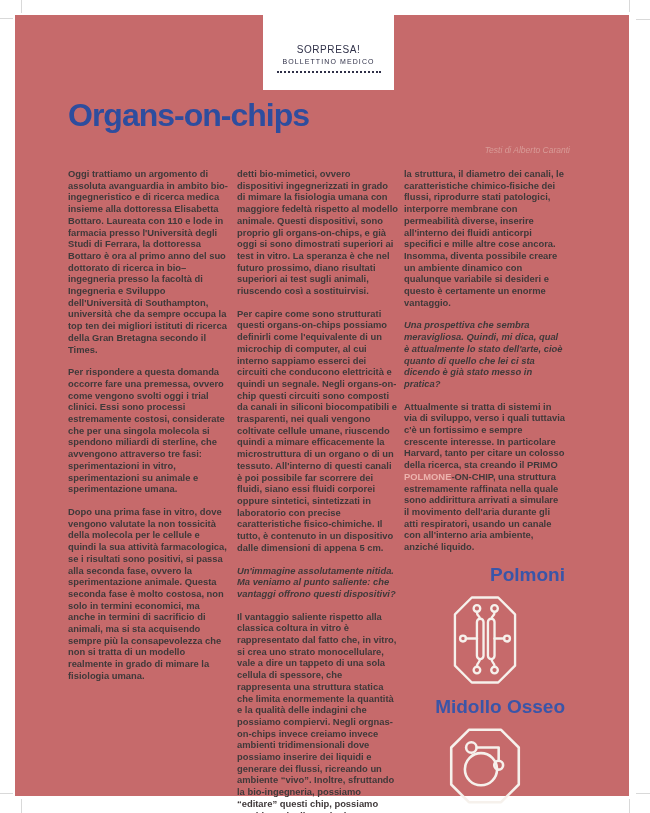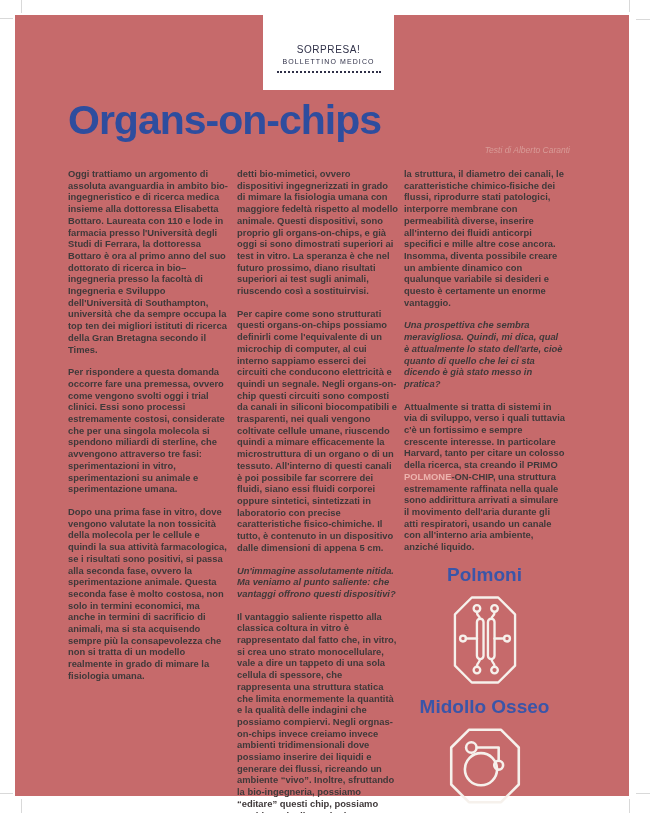--- a/index.html
+++ b/index.html
@@ -26,36 +26,36 @@
   .page{position:absolute;left:15px;top:15px;width:614px;height:781px;
     background:var(--page-bg);}
 
   
   .tab{position:absolute;left:248px;top:-15px;width:131px;height:90px;
     background:#ffffff;text-align:center;padding-top:44px;}
   .tab-title{font-size:10px;font-weight:normal;letter-spacing:.6px;color:var(--tab-ink);}
   .tab-sub{font-size:7px;letter-spacing:1.1px;color:var(--tab-ink);margin-top:3px;}
   .tab-dots{width:104px;margin:6px auto 0;border-top:2px dotted var(--tab-ink);height:0;}
 
-  h1.title{position:absolute;left:53px;top:82px;font-size:41px;font-weight:800;
+  h1.title{position:absolute;left:53px;top:82px;font-size:32px;font-weight:800;
     letter-spacing:-1px;color:var(--accent-blue);}
   .byline{position:absolute;right:59px;top:130px;font-size:8.5px;font-style:italic;
     color:var(--byline-pink);}
 
   .col{position:absolute;top:153px;width:161px;color:var(--text-dark);}
   .col1{left:53px;} .col2{left:222px;} .col3{left:389px;}
 
   .intro{color:var(--text-white);font-weight:bold;font-size:10px;line-height:12.6px;
     margin-bottom:11px;}
 
   .para{font-size:9.4px;line-height:11.7px;margin-bottom:11px;font-weight:700;}
   .para.question{font-style:italic;font-weight:700;}
   .hl{color:var(--highlight-pink);}
 
-  .figures{margin-top:2px;text-align:center;}
+  .figures{margin-top:2px;text-align:right;}
   .fig-label{font-size:19px;font-weight:800;color:var(--label-blue);margin:10px 0 8px;}
   .fig-icon{display:block;margin:0 auto;}
   .fig-icon *{fill:none;stroke:var(--icon-stroke);stroke-width:3.2;
     stroke-linejoin:round;stroke-linecap:round;}
 </style>
 </head>
 <body>
 
 <div class="canvas">
 

